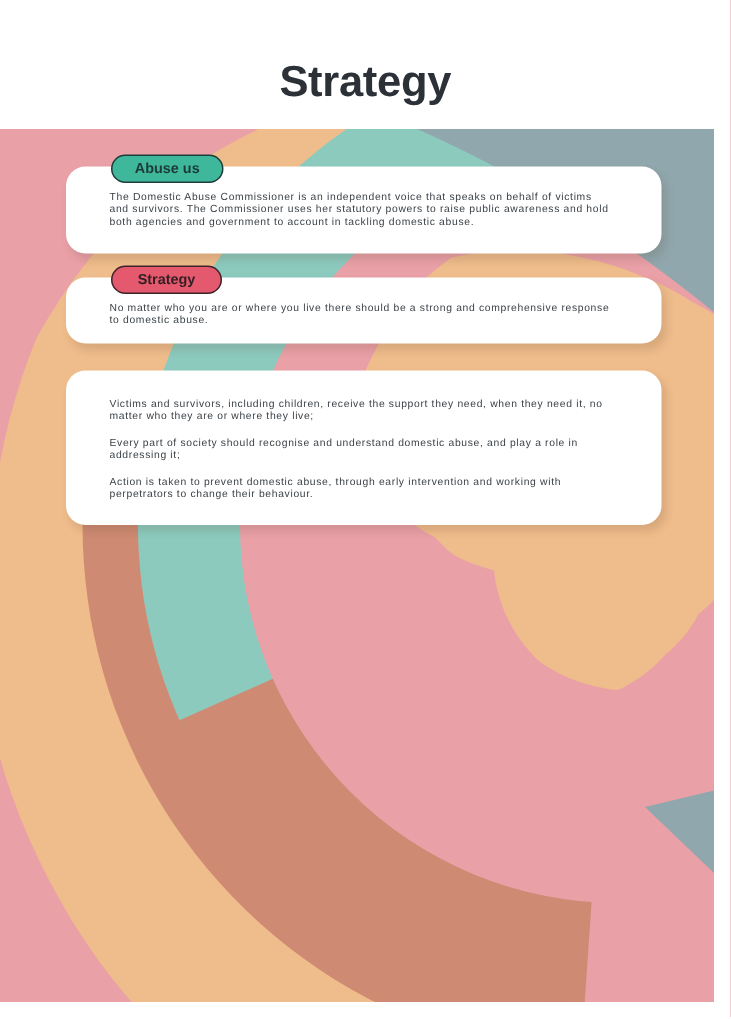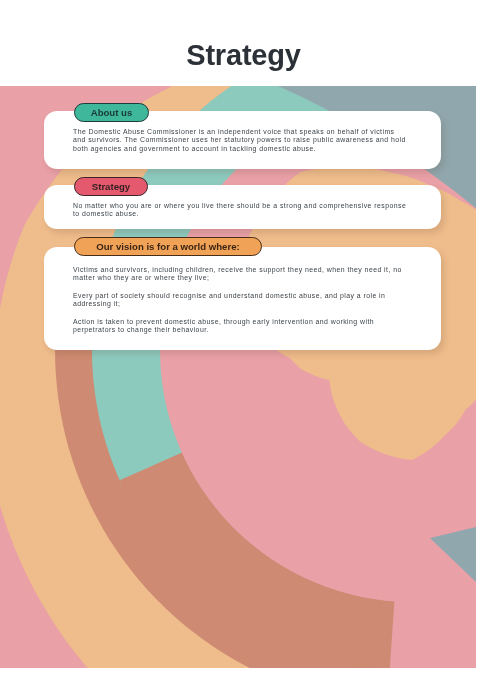--- a/index.html
+++ b/index.html
@@ -46,37 +46,34 @@
         <path d="M 389.7,583.2 L 378.6,582.2 L 367.5,580.9 L 356.4,579.1 L 345.5,577.0 L 334.6,574.5 L 323.8,571.6 L 313.1,568.3 L 302.6,564.7 L 292.1,560.7 L 281.8,556.3 L 271.7,551.6 L 261.8,546.5 L 252.0,541.1 L 242.4,535.4 L 233.1,529.3 L 223.9,522.9 L 215.0,516.2 L 206.3,509.1 L 197.9,501.8 L 189.7,494.2 L 181.8,486.3 L 174.2,478.1 L 166.9,469.7 L 159.8,461.0 L 153.1,452.1 L 146.7,442.9 L 140.6,433.6 L 134.9,424.0 L 129.5,414.2 L 124.4,404.3 L 119.7,394.2 L 200.1,358.4 L 203.5,365.7 L 207.2,372.9 L 211.1,380.0 L 215.3,386.9 L 219.7,393.7 L 224.3,400.4 L 229.2,406.8 L 234.3,413.1 L 239.6,419.2 L 245.1,425.2 L 250.8,430.9 L 256.8,436.4 L 262.9,441.7 L 269.2,446.8 L 275.6,451.7 L 282.3,456.3 L 289.1,460.7 L 296.0,464.9 L 303.1,468.8 L 310.3,472.5 L 317.6,475.9 L 325.1,479.1 L 332.7,482.0 L 340.3,484.6 L 348.1,487.0 L 355.9,489.1 L 363.8,490.9 L 371.7,492.5 L 379.7,493.7 L 387.7,494.7 L 395.8,495.4 Z" fill="#CE8A72"></path>
         <circle cx="412" cy="264" r="252" fill="#E9A0A7"></circle>
         <path d="M 329.3,294.1 L 323.7,292.7 L 318.2,290.9 L 312.6,288.8 L 307.1,286.3 L 301.7,283.4 L 297.8,280.1 L 294.0,276.4 L 290.3,272.5 L 283.2,268.5 L 276.3,264.0 L 269.5,259.0 L 262.9,253.6 L 256.6,247.7 L 250.4,241.3 L 244.6,234.5 L 241.4,227.7 L 238.5,220.7 L 235.9,213.5 L 233.6,206.0 L 231.6,198.3 L 233.1,191.7 L 234.9,185.1 L 236.9,178.6 L 239.2,172.1 L 241.6,165.6 L 244.4,159.3 L 247.4,153.0 L 250.6,146.7 L 253.9,140.5 L 257.4,134.3 L 261.1,128.1 L 265.0,122.1 L 269.2,116.1 L 273.6,110.3 L 278.3,104.7 L 283.6,99.7 L 289.2,94.9 L 294.8,90.3 L 300.7,85.9 L 308.3,84.3 L 315.8,83.0 L 323.2,82.0 L 330.7,81.3 L 338.0,80.9 L 345.3,80.8 L 352.5,80.9 L 359.6,81.3 L 366.6,82.0 L 373.5,82.9 L 380.3,84.1 L 386.9,85.5 L 393.4,87.0 L 399.7,88.4 L 405.9,90.1 L 412.0,92.0 L 417.9,94.1 L 423.7,96.4 L 429.4,98.9 L 434.9,101.1 L 440.3,103.5 L 445.6,106.0 L 450.7,108.8 L 455.7,111.6 L 460.5,114.7 L 465.4,117.3 L 470.2,120.0 L 474.8,122.9 L 479.2,126.1 L 483.5,129.6 L 487.5,133.2 L 491.4,137.0 L 495.1,140.8 L 498.6,144.8 L 502.0,148.8 L 505.2,152.9 L 508.0,157.4 L 510.6,161.9 L 513.1,166.4 L 515.3,171.0 L 517.3,175.6 L 519.2,180.3 L 520.8,184.9 L 522.3,189.6 L 523.5,194.3 L 524.6,199.0 L 525.2,203.8 L 525.6,208.6 L 525.8,213.3 L 525.9,218.0 L 525.7,222.6 L 525.4,227.2 L 524.9,231.6 L 524.2,236.0 L 523.3,240.3 L 522.3,244.6 L 521.2,248.6 L 520.0,252.6 L 518.6,256.5 L 517.1,260.3 L 515.5,264.0 L 513.7,267.6 L 511.9,271.0 L 509.9,274.3 L 507.8,277.5 L 505.6,280.5 L 503.7,283.5 L 501.7,286.4 L 499.6,289.1 L 497.4,291.7 L 495.2,294.3 L 492.9,296.7 L 490.5,298.9 L 488.0,301.1 L 485.5,303.1 L 483.0,305.0 L 481.4,307.3 L 479.6,309.6 L 477.8,311.8 L 475.9,313.9 L 474.0,316.0 L 471.9,318.0 L 469.9,319.9 L 467.7,321.7 L 465.5,323.5 L 464.1,326.1 L 462.6,328.8 L 460.9,331.4 L 459.2,333.9 L 457.3,336.5 L 455.3,339.0 L 453.1,341.4 L 450.9,343.7 L 448.5,346.1 L 446.1,348.3 L 443.5,350.5 L 441.0,353.2 L 438.4,355.9 L 435.6,358.5 L 432.6,361.0 L 429.5,363.5 L 426.3,365.8 L 422.9,368.0 L 419.4,370.1 L 415.8,372.1 L 412.0,374.0 L 408.2,373.6 L 404.4,373.1 L 400.6,372.4 L 396.9,371.6 L 393.2,370.7 L 389.5,369.6 L 386.0,368.5 L 382.4,367.2 L 378.9,365.8 L 375.5,364.2 L 372.2,362.6 L 368.9,360.8 L 365.7,359.0 L 362.5,357.0 L 359.5,354.9 L 356.8,352.3 L 354.3,349.6 L 351.8,346.8 L 349.5,344.0 L 347.3,341.1 L 345.2,338.2 L 343.3,335.2 L 341.5,332.1 L 339.8,329.0 L 338.2,325.9 L 336.8,322.8 L 335.5,319.6 L 334.3,316.4 L 333.2,313.2 L 332.3,310.0 L 331.5,306.8 L 330.7,303.6 L 330.1,300.4 L 329.7,297.3 L 329.3,294.1 Z" fill="#EFBC8B"></path>
         <path d="M 278.1,0 L 476,0 L 476,122.2 A 870,870 0 0 0 278.1,0 Z" fill="#90A7AD"></path>
         <path d="M 476,441 L 476,496 L 430,452 Z" fill="#90A7AD"></path>
       </g>
     </svg>
 
     <div class="sec-card" style="top:25px;width:397px;height:58px;"></div>
     <div class="sec-pill" style="top:17px;width:75px;background:#3eb79a;border:1.3px solid #1e3c3a;color:#1c3a38;">
-      <span>About us</span>
+      <span>Abuse us</span>
     </div>
     <div class="sec-body" style="top:42px;width:336px;">
       <p>The Domestic Abuse Commissioner is an independent voice that speaks on behalf of victims and survivors. The Commissioner uses her statutory powers to raise public awareness and hold both agencies and government to account in tackling domestic abuse.</p>
     </div>
 
     <div class="sec-card" style="top:99px;width:397px;height:44px;"></div>
     <div class="sec-pill" style="top:91px;width:74px;background:#e4596d;border:1.3px solid #3d2328;color:#331f23;">
       <span>Strategy</span>
     </div>
     <div class="sec-body" style="top:116px;width:336px;">
       <p>No matter who you are or where you live there should be a strong and comprehensive response to domestic abuse.</p>
     </div>
 
     <div class="sec-card" style="top:161px;width:397px;height:103px;"></div>
-    <div class="sec-pill" style="top:151px;width:188px;background:#f0a257;border:1.3px solid #4a2d18;color:#3b2413;">
-      <span>Our vision is for a world where:</span>
-    </div>
     <div class="sec-body" style="top:180px;width:336px;">
       <p>Victims and survivors, including children, receive the support they need, when they need it, no matter who they are or where they live;</p>
       <p>Every part of society should recognise and understand domestic abuse, and play a role in addressing it;</p>
       <p>Action is taken to prevent domestic abuse, through early intervention and working with perpetrators to change their behaviour.</p>
     </div>
   </div>
 </div>
 
 </body></html>

